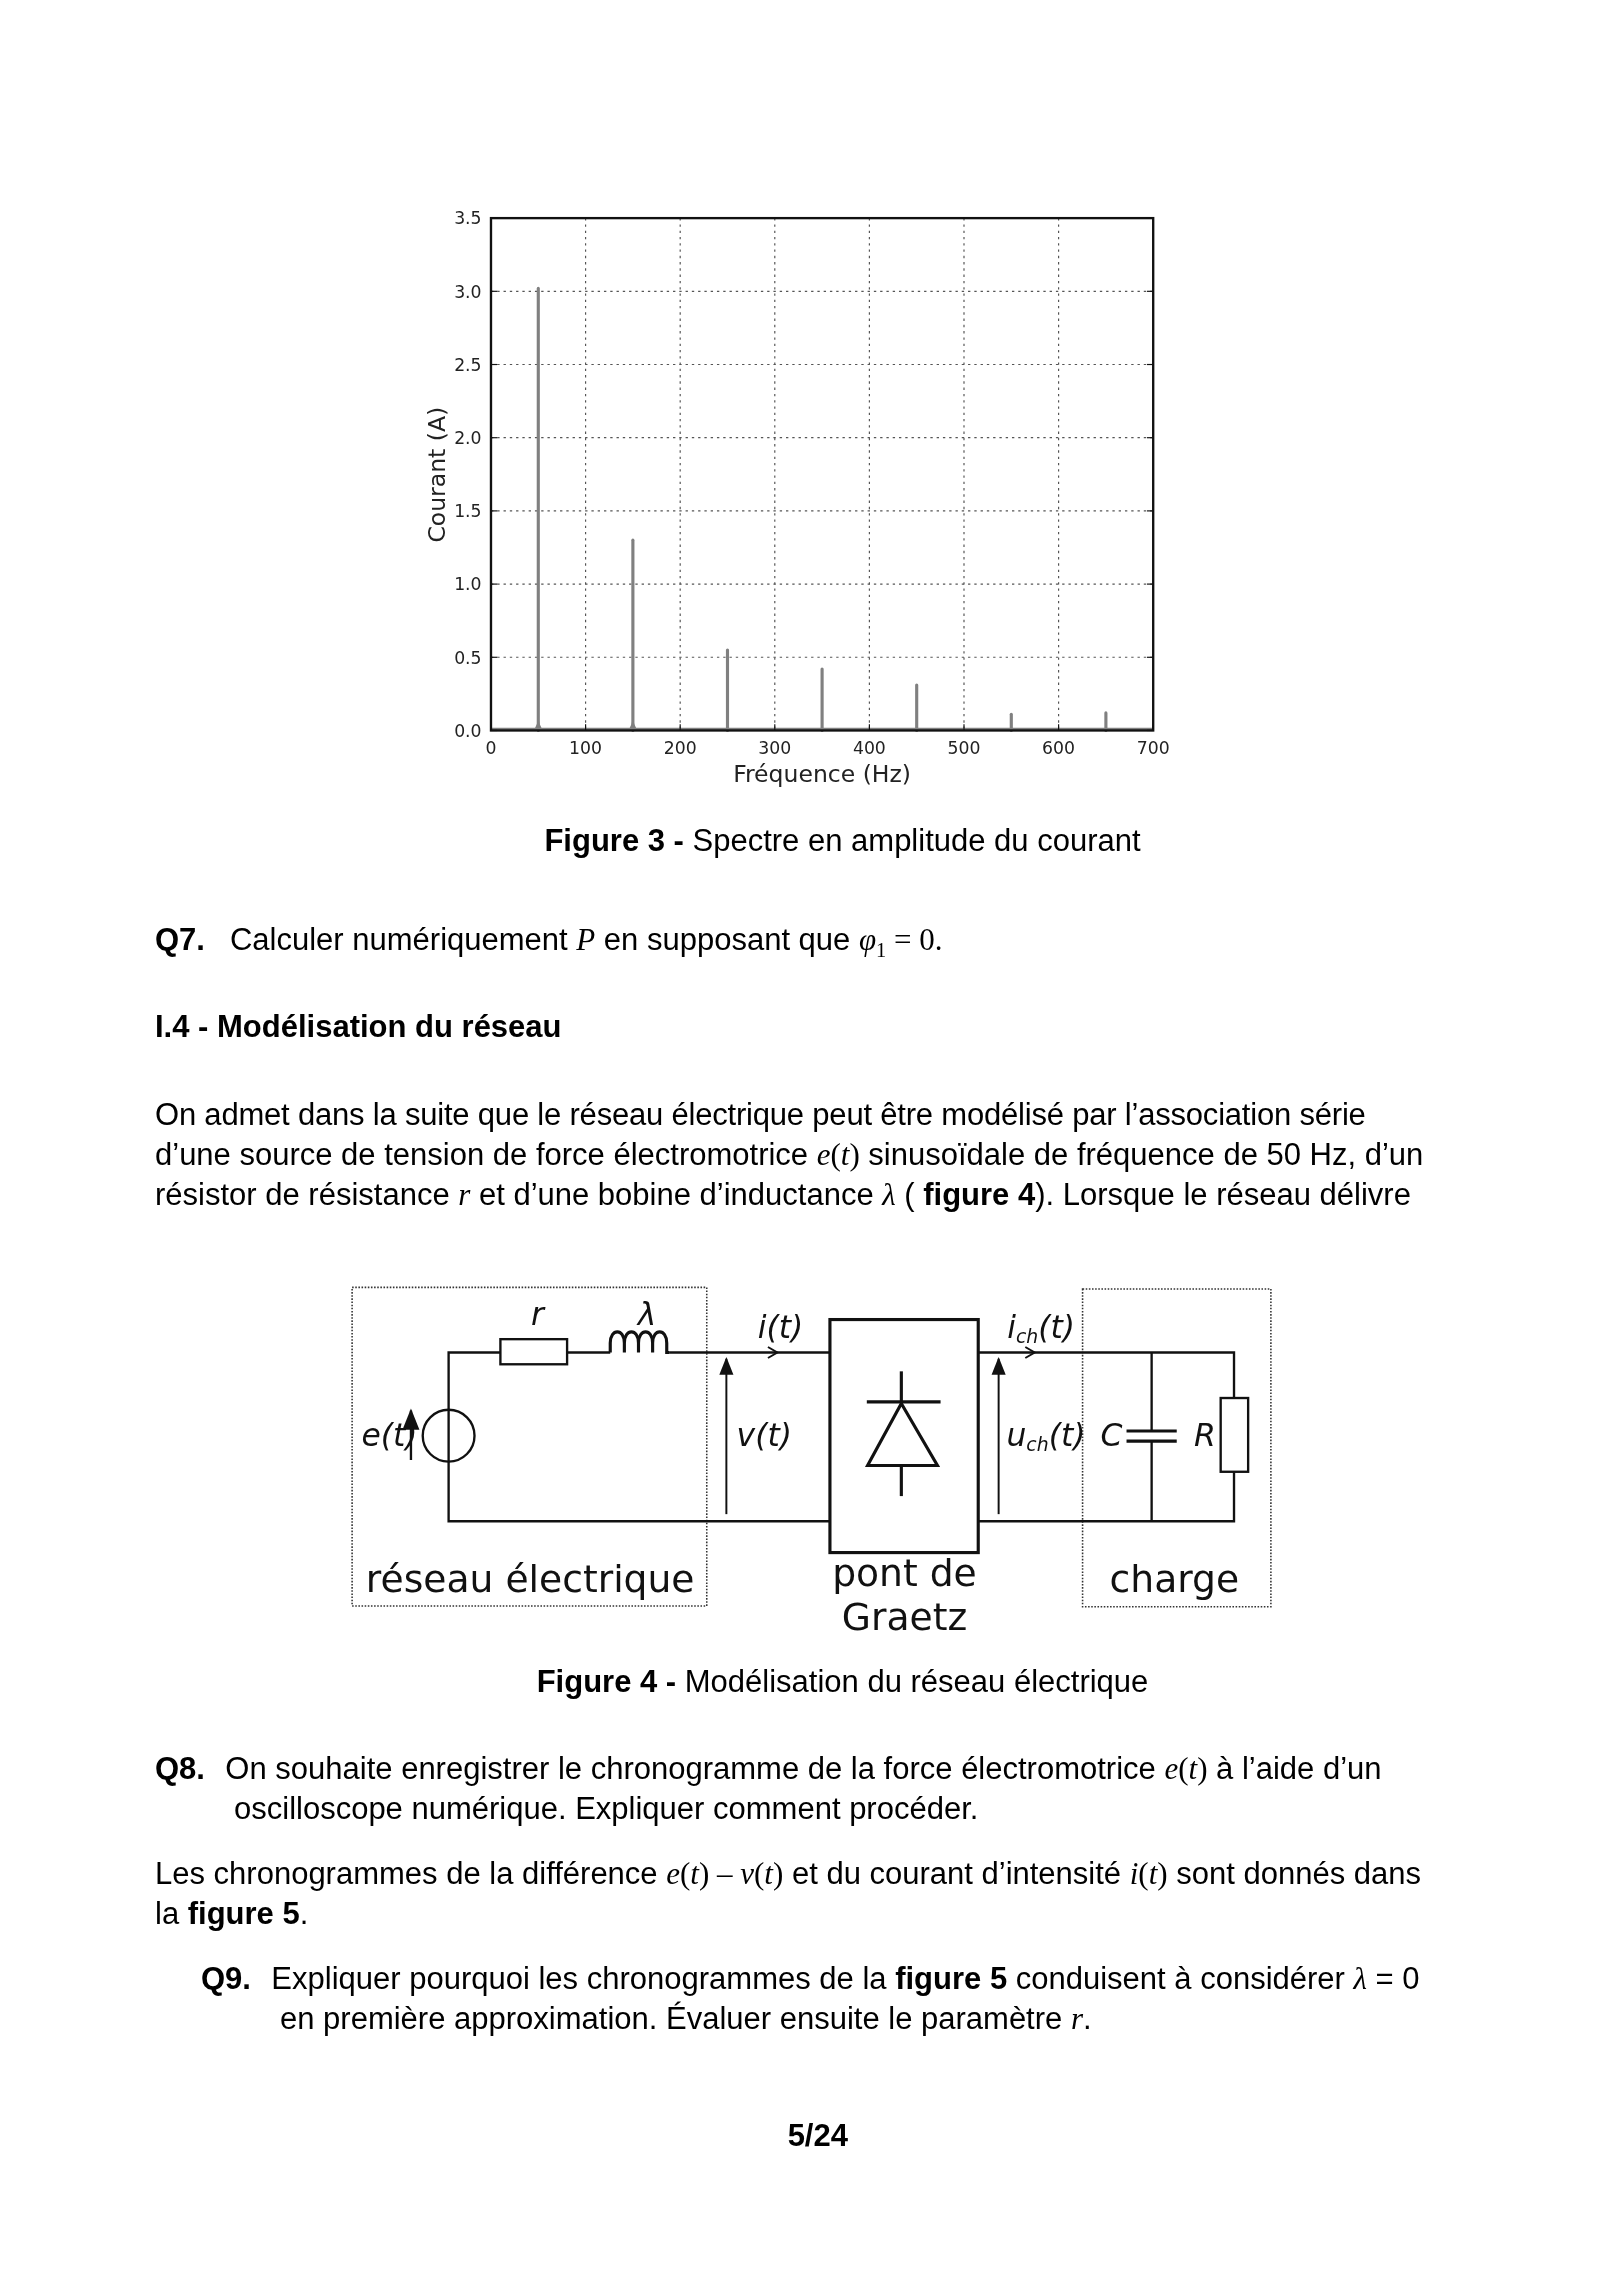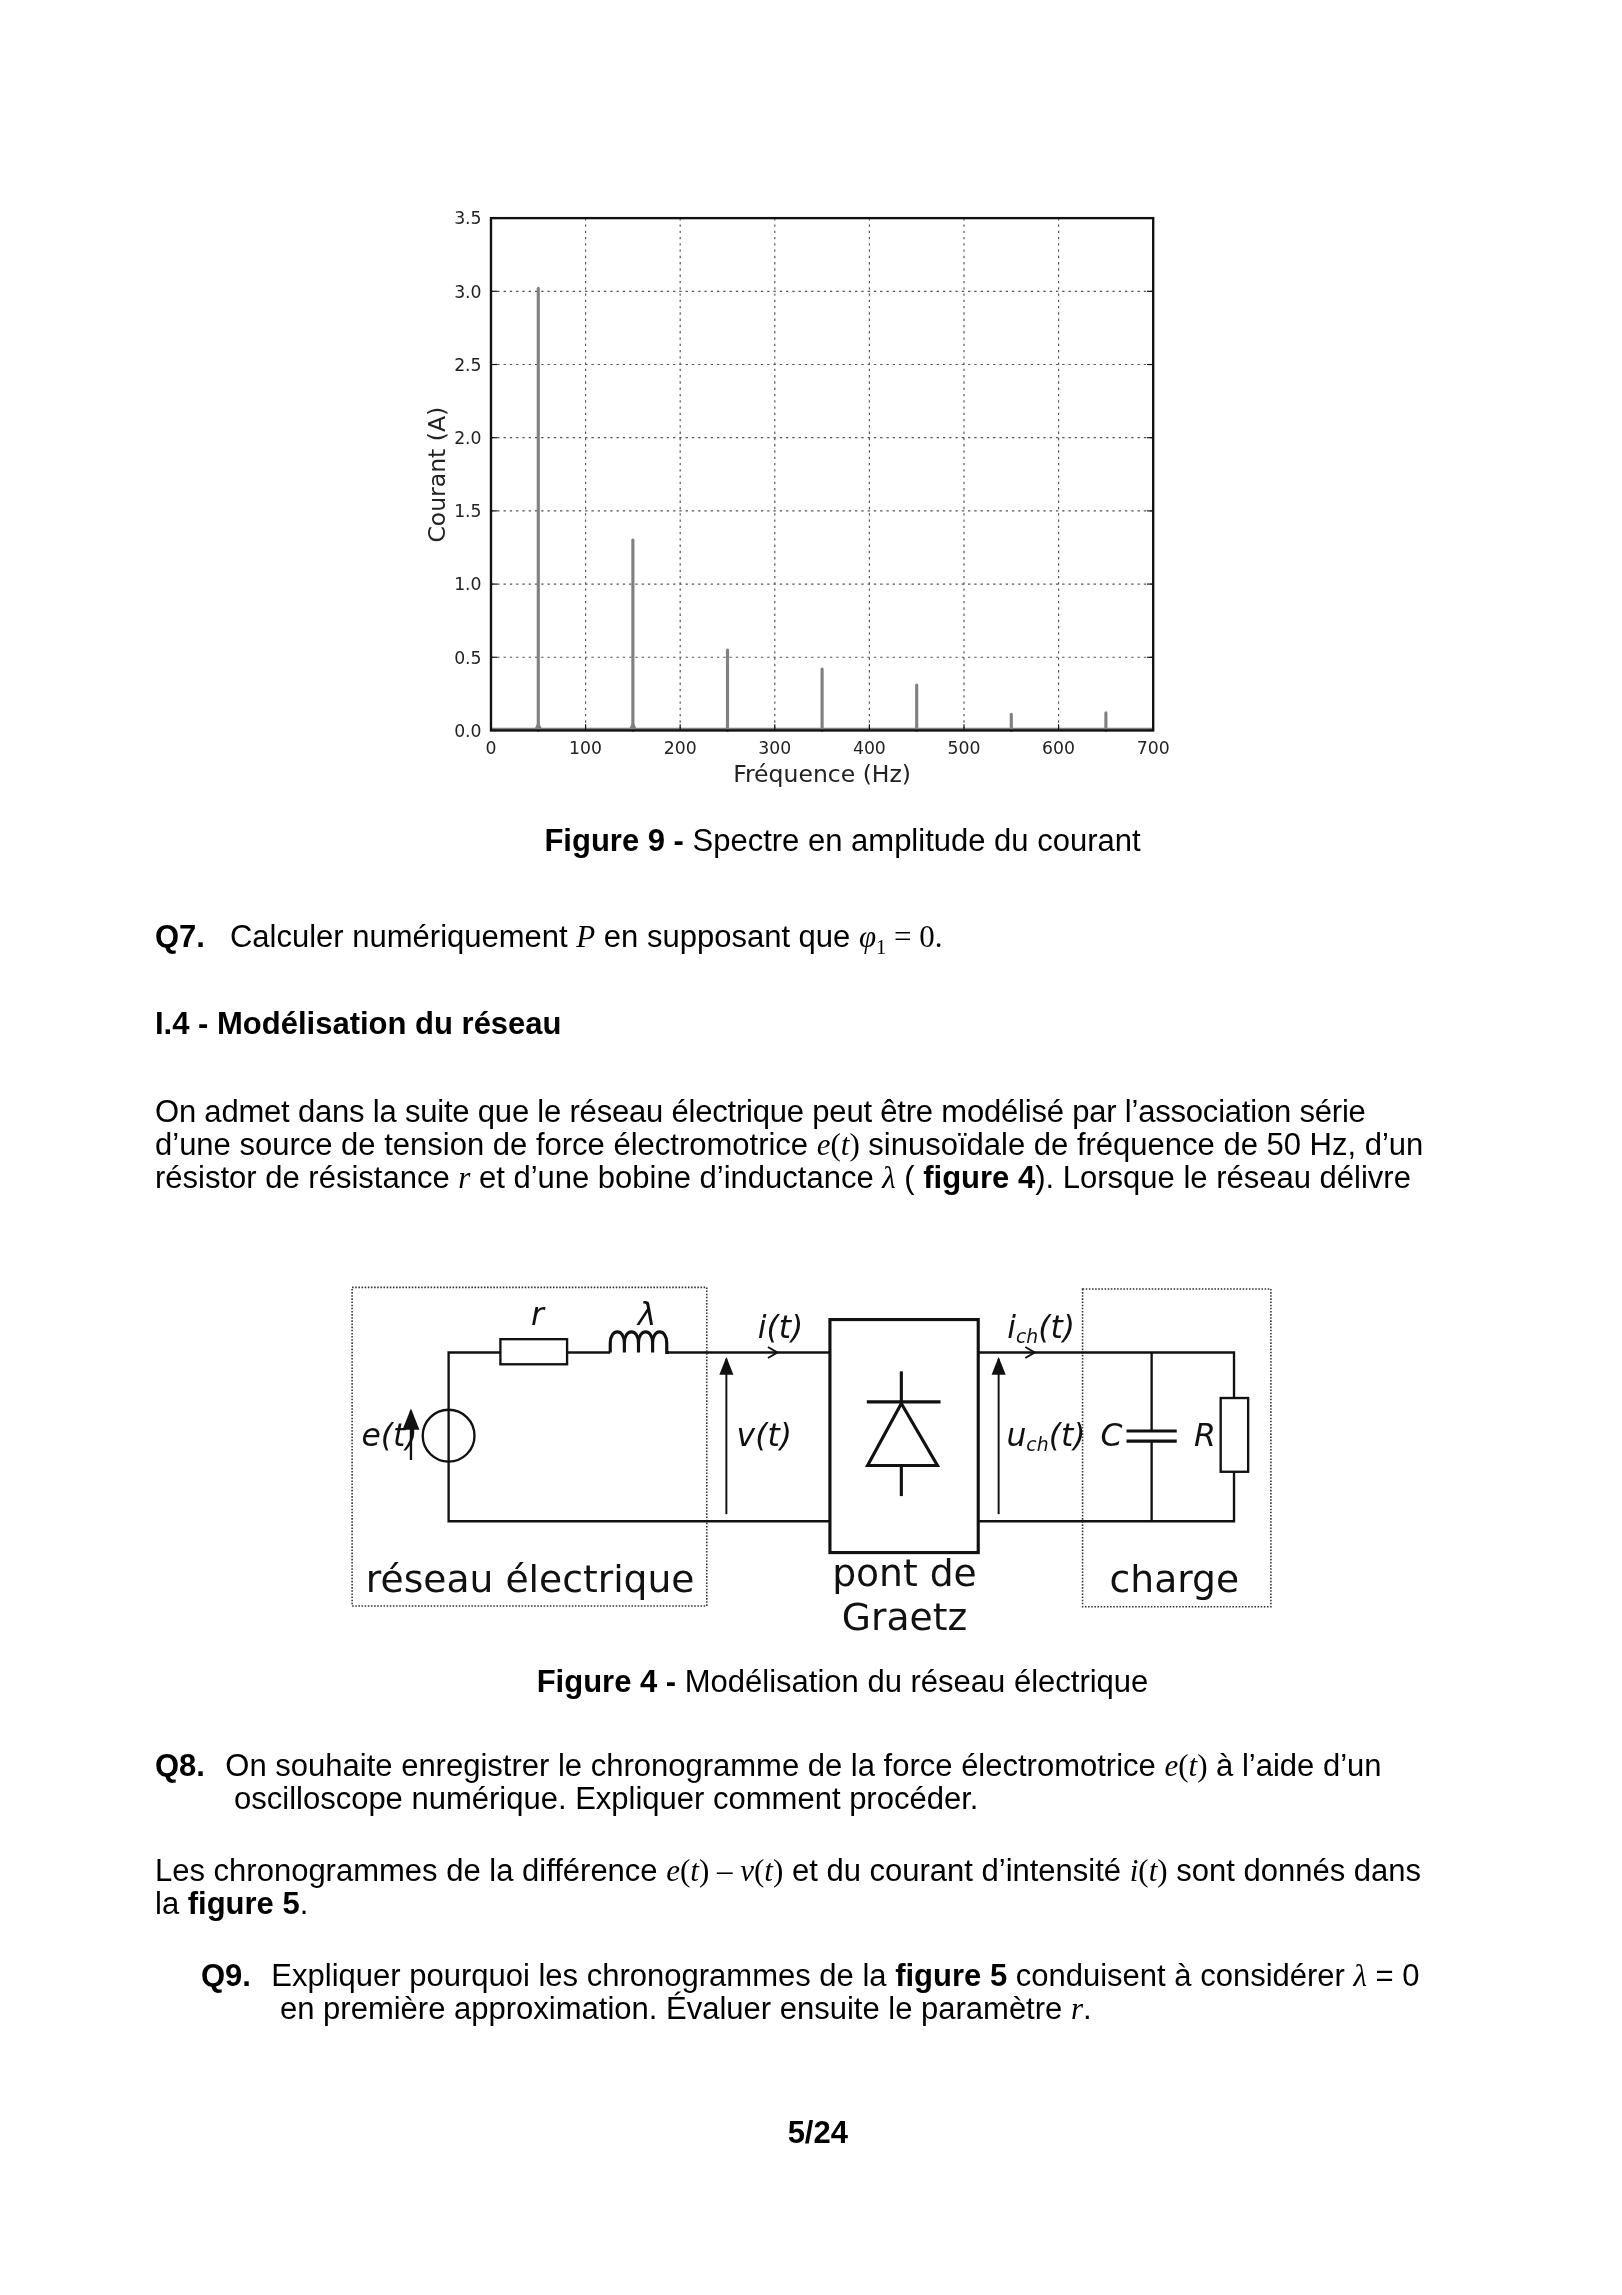--- a/index.html
+++ b/index.html
@@ -1,19 +1,19 @@
 <!DOCTYPE html>
 <html style="font-size:12.6px"><head>
 <meta charset="utf-8">
 <style>
   html, body { margin: 0; padding: 0; background: #ffffff; }
   body { width: 1623px; height: 2295px; position: relative; overflow: hidden;
          font-family: "Liberation Sans", sans-serif; color: #000; }
   .abs { position: absolute; }
-  .txt { font-family: "Liberation Sans", sans-serif; font-size: 31px; line-height: 33px; white-space: nowrap; }
+  .txt { font-family: "Liberation Sans", sans-serif; font-size: 31px; line-height: 40px; white-space: nowrap; }
   .b { font-weight: bold; }
   .m { font-family: "Liberation Serif", serif; font-style: italic; font-size: 31px; }
   .mr { font-family: "Liberation Serif", serif; font-size: 31px; }
   .caption { font-size: 31px; text-align: center; white-space: nowrap; }
   .qnum { font-weight: bold; }
   svg text { font-family: "DejaVu Sans", sans-serif; }
   .ser { font-family: "Liberation Serif", serif; }
 </style>
 </head>
 <body>
@@ -88,21 +88,21 @@
       <line x1="1348.4285714285716" y1="931" x2="1348.4285714285716" y2="923" stroke="#111" stroke-width="1.5"></line>
       <text x="1348.4285714285716" y="961" font-size="22" text-anchor="middle" fill="#222">600</text>
       <line x1="1469" y1="931" x2="1469" y2="923" stroke="#111" stroke-width="1.5"></line>
       <text x="1469" y="961" font-size="22" text-anchor="middle" fill="#222">700</text>
     </g>
   <text x="1047" y="997" font-size="30" text-anchor="middle" fill="#222">Fréquence (Hz)</text>
   <text x="0" y="0" font-size="30" text-anchor="middle" fill="#222" transform="translate(566,605) rotate(-90)">Courant (A)</text>
 </svg>
 
 <div class="abs caption" style="left:0; width:1623px; top:823px; padding-left:31px;">
-  <span class="b">Figure 9 -</span><span> Spectre en amplitude du courant</span>
+  <span class="b">Figure 3 -</span><span> Spectre en amplitude du courant</span>
 </div>
 
 <div class="abs txt" style="left:155px; top:920px;">
   <span class="qnum">Q7.</span><span style="display:inline-block;width:25px"></span><span>Calculer numériquement </span><span class="m">P</span><span> en supposant que </span><span class="m">φ</span><sub class="mr" style="font-size:20.4px">1</sub><span class="mr"> = 0.</span>
 </div>
 
 <div class="abs txt b" style="left:155px; top:1007px;">
   <span>I.4 - Modélisation du réseau</span>
 </div>
 

